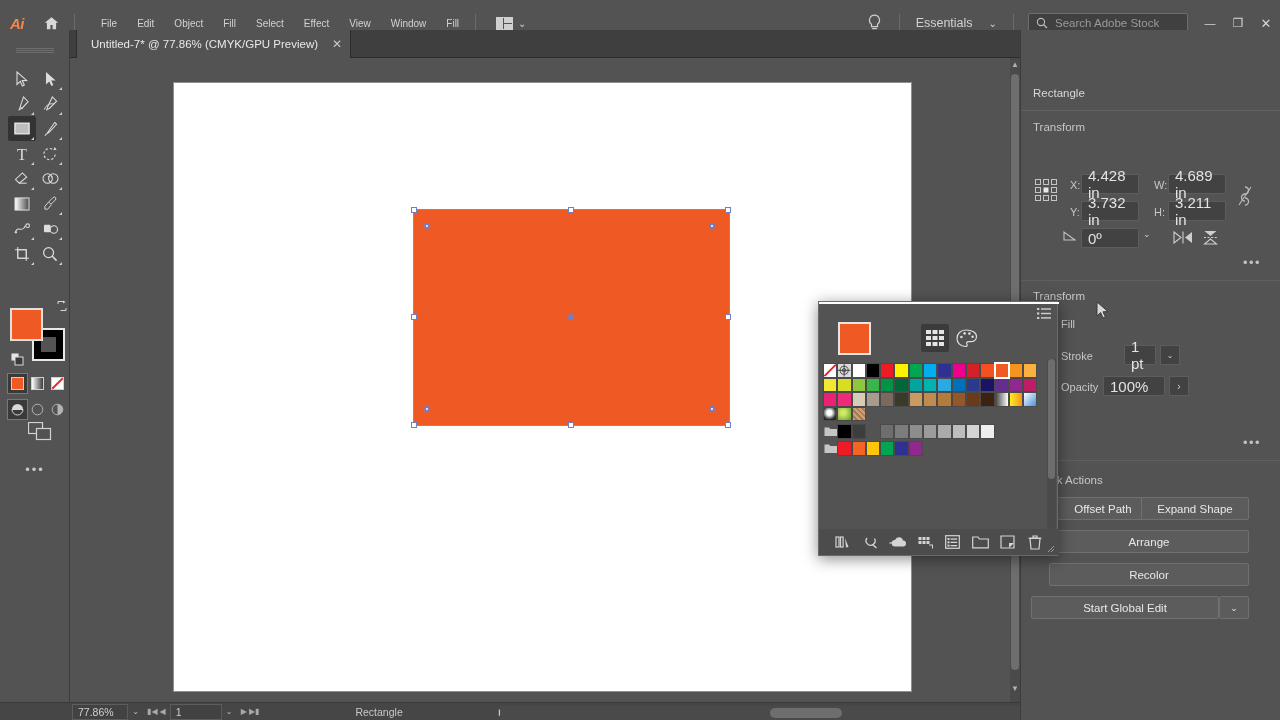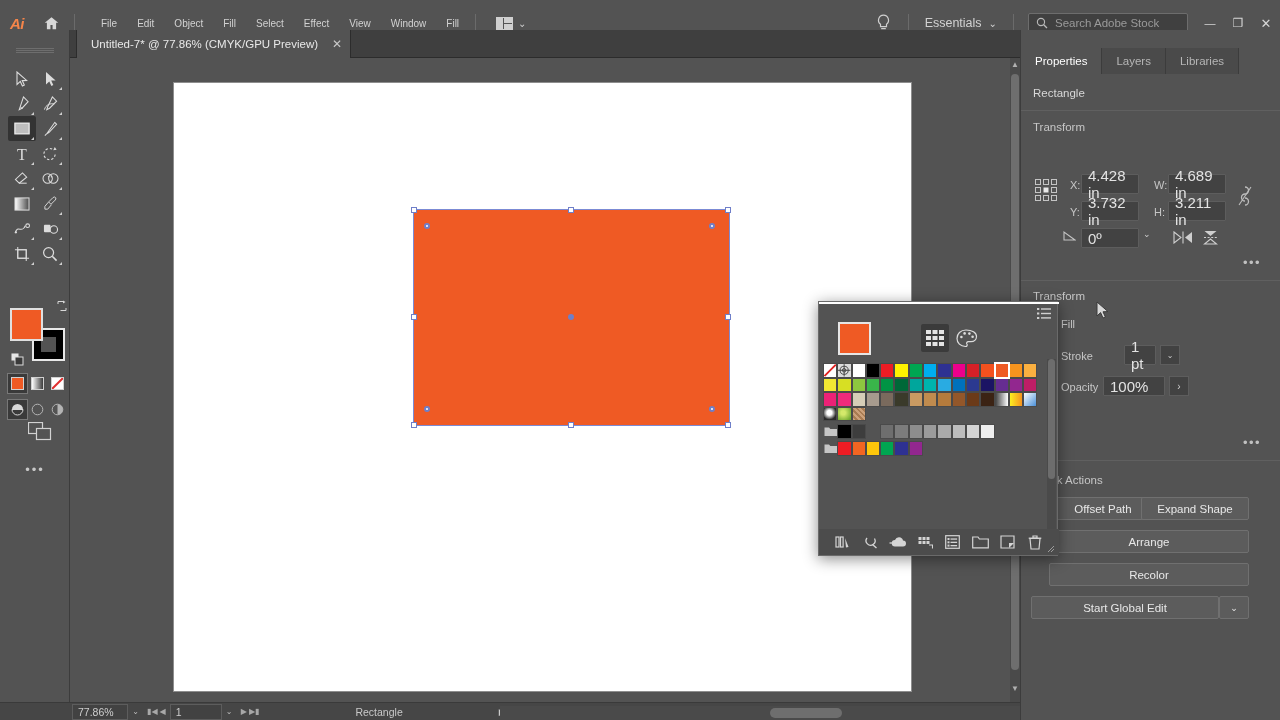--- a/index.html
+++ b/index.html
@@ -33,21 +33,21 @@
     white-space: nowrap;
   }
   .arrange-btn {
     display: flex; align-items: center; gap: 5px; padding: 3px 6px; margin-left: 8px;
   }
   .menu-right {
     margin-left: auto; display: flex; align-items: center; height: 30px;
   }
   .bulb-btn { width: 36px; display: flex; align-items: center; justify-content: center; }
   .essentials {
-    display: flex; align-items: center; gap: 7px; color: #d2d2d2;
+    display: flex; align-items: center; gap: 16px; color: #d2d2d2;
     font-size: 12.5px; padding: 4px 10px;
   }
   .search-stock {
     display: flex; align-items: center; gap: 7px;
     background: #404040; border: 1px solid #6d6d6d; border-radius: 2px;
     height: 20px; width: 160px; padding: 0 7px; margin: 0 8px;
   }
   .search-stock span.ph { color: #9a9a9a; font-size: 11.5px; }
   .wbtn {
     width: 28px; height: 30px; display: flex; align-items: center;
@@ -613,25 +613,20 @@
     <div class="sb-tool">Rectangle</div>
     <div class="sb-arrow">▶</div>
     <div style="margin-left:8px;color:#bbb;font-size:10px">‹</div>
   </div>
   <div class="hscroll">
     <div class="thumb"></div>
   </div>
 
   <div class="rpanel">
     <div class="ptabs-bg"></div>
-    <div class="ptabs">
-      <div class="ptab active">Properties</div>
-      <div class="ptab">Layers</div>
-      <div class="ptab">Libraries</div>
-    </div>
 
     <div class="sec-label" style="left:12px;top:57px;color:#d8d8d8">Rectangle</div>
     <div class="hdivider" style="left:0;top:80px;width:260px"></div>
 
     <div class="sec-label" style="left:12px;top:91px">Transform</div>
 
     <div style="position:absolute;left:13px;top:148px">
       <svg width="24" height="24" viewBox="0 0 24 24">
         <g fill="none" stroke="#c4c4c4" stroke-width="1">
           <rect x="1.5" y="1.5" width="5" height="5"></rect>

